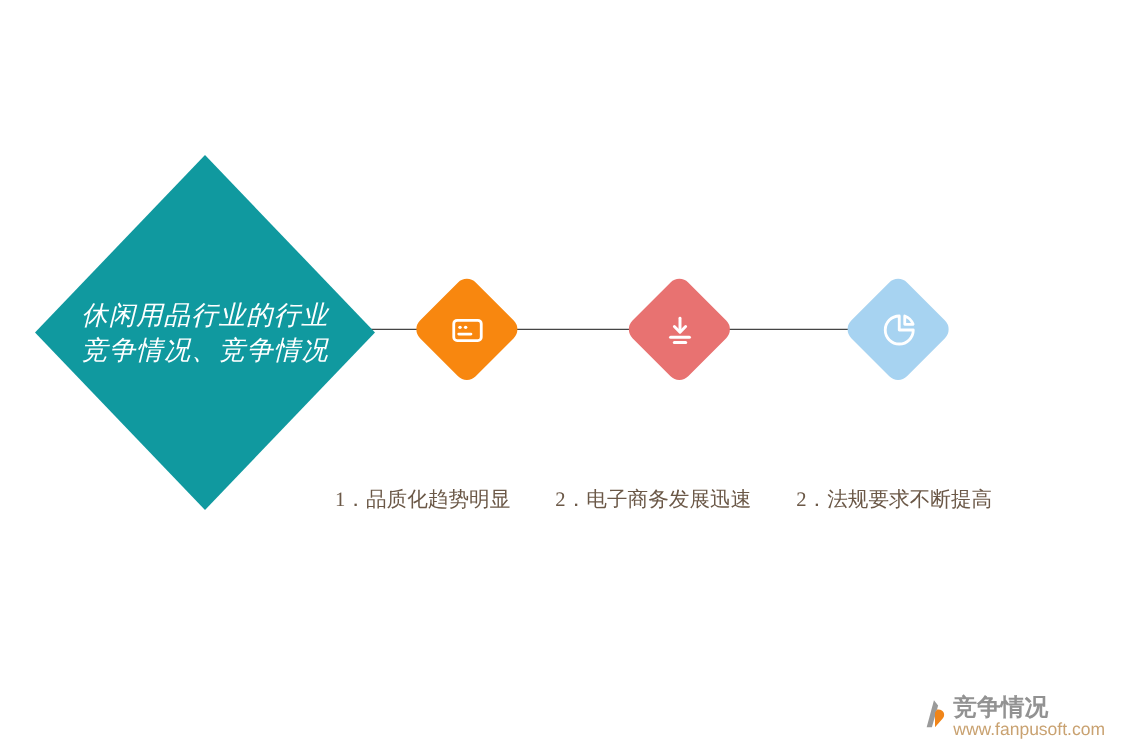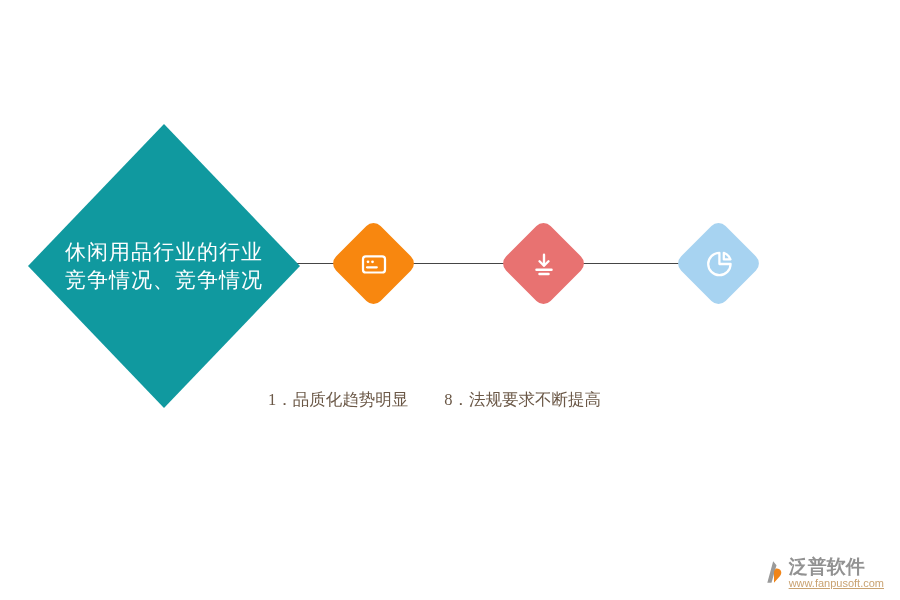--- a/index.html
+++ b/index.html
@@ -33,20 +33,21 @@
     display: flex;
     align-items: center;
     justify-content: center;
   }
   .main-text {
     text-align: center;
     color: #ffffff;
     font-size: 21px;
     line-height: 28px;
     letter-spacing: 1px;
+    font-style: italic;
   }
   .node {
     position: absolute;
     width: 63px;
     height: 63px;
     border-radius: 10px;
     transform: rotate(45deg);
   }
   .node1 { left: 342px; top: 232px; }
   .node2 { left: 512px; top: 232px; }
@@ -79,25 +80,24 @@
   }
   .footer-text { display: flex; flex-direction: column; }
   .brand {
     font-size: 19px;
     font-weight: bold;
     color: #929292;
     font-family: "Liberation Sans", sans-serif;
     line-height: 20px;
   }
   .url {
-    font-size: 11px;
+    font-size: 14px;
     color: #c9a271;
     font-family: "Liberation Sans", sans-serif;
     line-height: 13px;
-    text-decoration: underline;
   }
 </style>
 </head>
 <body>
 
 <div class="canvas">
 
   <div class="connector" style="background: rgb(69, 69, 69);"></div>
 
   <div class="main-diamond" style="background: rgb(16, 153, 159);">
@@ -133,29 +133,30 @@
     <span class="node-icon">
       <svg width="32" height="32" viewBox="0 0 24 24" fill="none">
         <path d="M12.3 3.6 A 8.4 8.4 0 1 0 20.7 12 L12.3 12 Z" stroke="#ffffff" stroke-width="1.7" stroke-linejoin="round"></path>
         <path d="M15.6 3.6 A 8.2 8.2 0 0 1 20.6 8.6 L15.6 8.6 Z" stroke="#ffffff" stroke-width="1.7" stroke-linejoin="round"></path>
       </svg>
     </span>
   </div>
 
   <div class="points">
     <span>1．品质化趋势明显</span>
-    <span>8．法规要求不断提高</span>
+    <span>2．电子商务发展迅速</span>
+    <span>2．法规要求不断提高</span>
   </div>
 
   <div class="footer">
     <span>
       <svg width="20" height="26" viewBox="0 0 24 30">
         <path d="M11 2 L4 28 L9 28 L15 7 Z" fill="#9a9a9a"></path>
         <path d="M14 11 C 20 10 23 16 19 20 L 12 28 L 12 14 Z" fill="#f08519"></path>
       </svg>
     </span>
     <div class="footer-text">
-      <div class="brand">泛普软件</div>
+      <div class="brand">竞争情况</div>
       <div class="url">www.fanpusoft.com</div>
     </div>
   </div>
 
 </div>
 
 </body></html>

